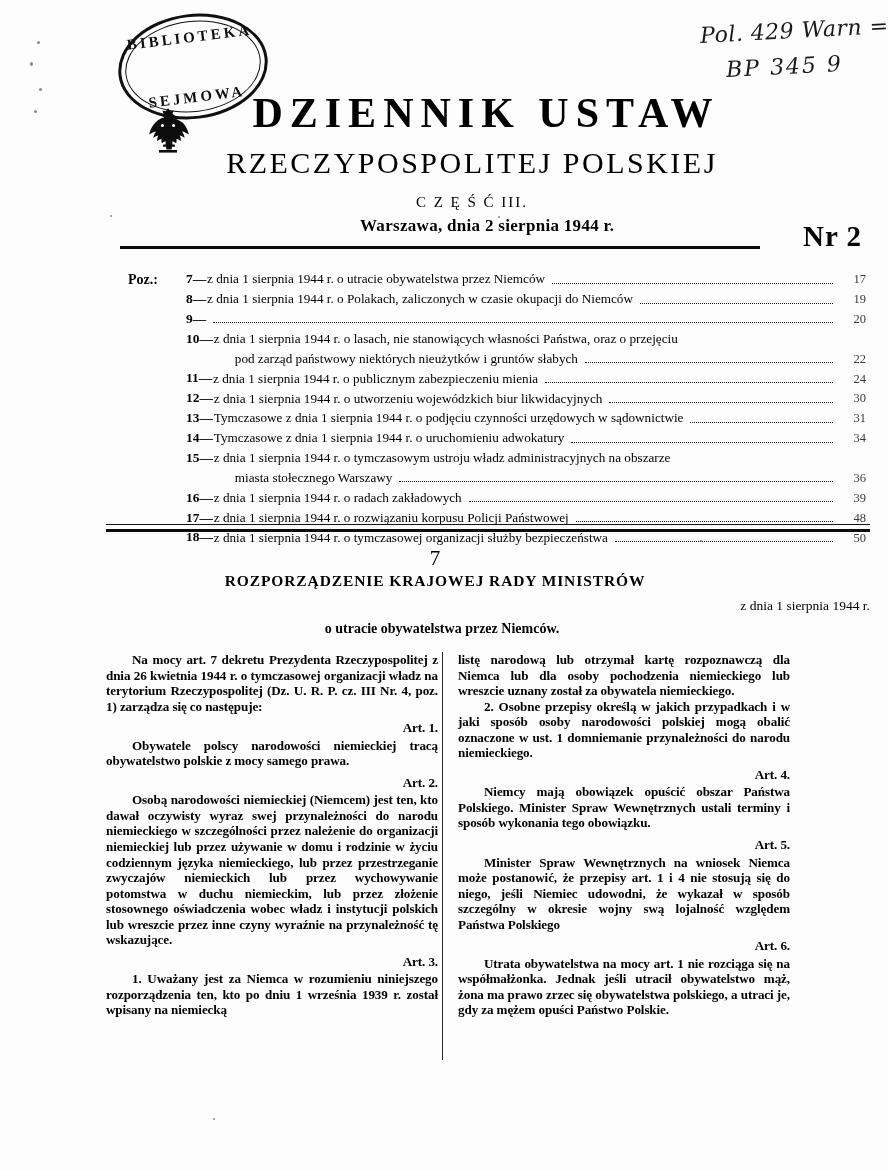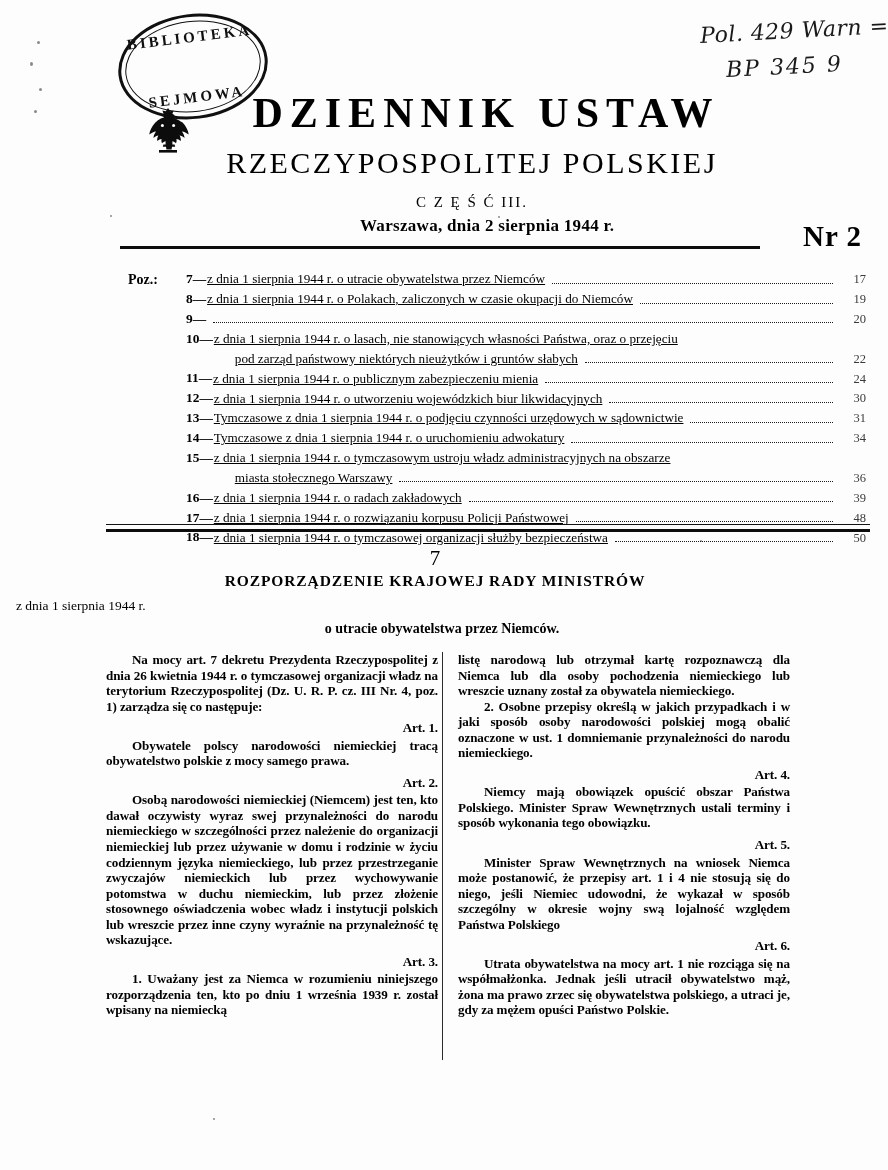--- a/index.html
+++ b/index.html
@@ -159,21 +159,20 @@
   .toc-num {
     font-weight: bold;
     font-size: 13.4px;
     white-space: nowrap;
     flex: 0 0 auto;
   }
   .toc-text {
     flex: 0 1 auto;
     white-space: nowrap;
     padding-left: 1px;
-    text-decoration: underline;
   }
   .toc-dots {
     flex: 1 1 auto;
     border-bottom: 1.4px dotted #1a1a1a;
     margin: 0 7px 4px 7px;
     min-width: 16px;
     height: 1px;
   }
   .toc-page {
     flex: 0 0 26px;
@@ -207,22 +206,22 @@
     position: absolute;
     left: 0; right: 0; top: 572px;
     text-align: center;
     font-size: 15.5px;
     font-weight: bold;
     letter-spacing: 0.9px;
     padding-right: 18px;
   }
   .art-date {
     position: absolute;
-    left: 16px; right: 0; top: 598px;
-    text-align: left;
+    left: 10px; right: 0; top: 598px;
+    text-align: right;
     font-size: 13.5px;
     padding-right: 18px;
   }
   .art-subject {
     position: absolute;
     left: 0; right: 0; top: 621px;
     text-align: center;
     font-size: 14px;
     font-weight: bold;
     padding-right: 4px;

